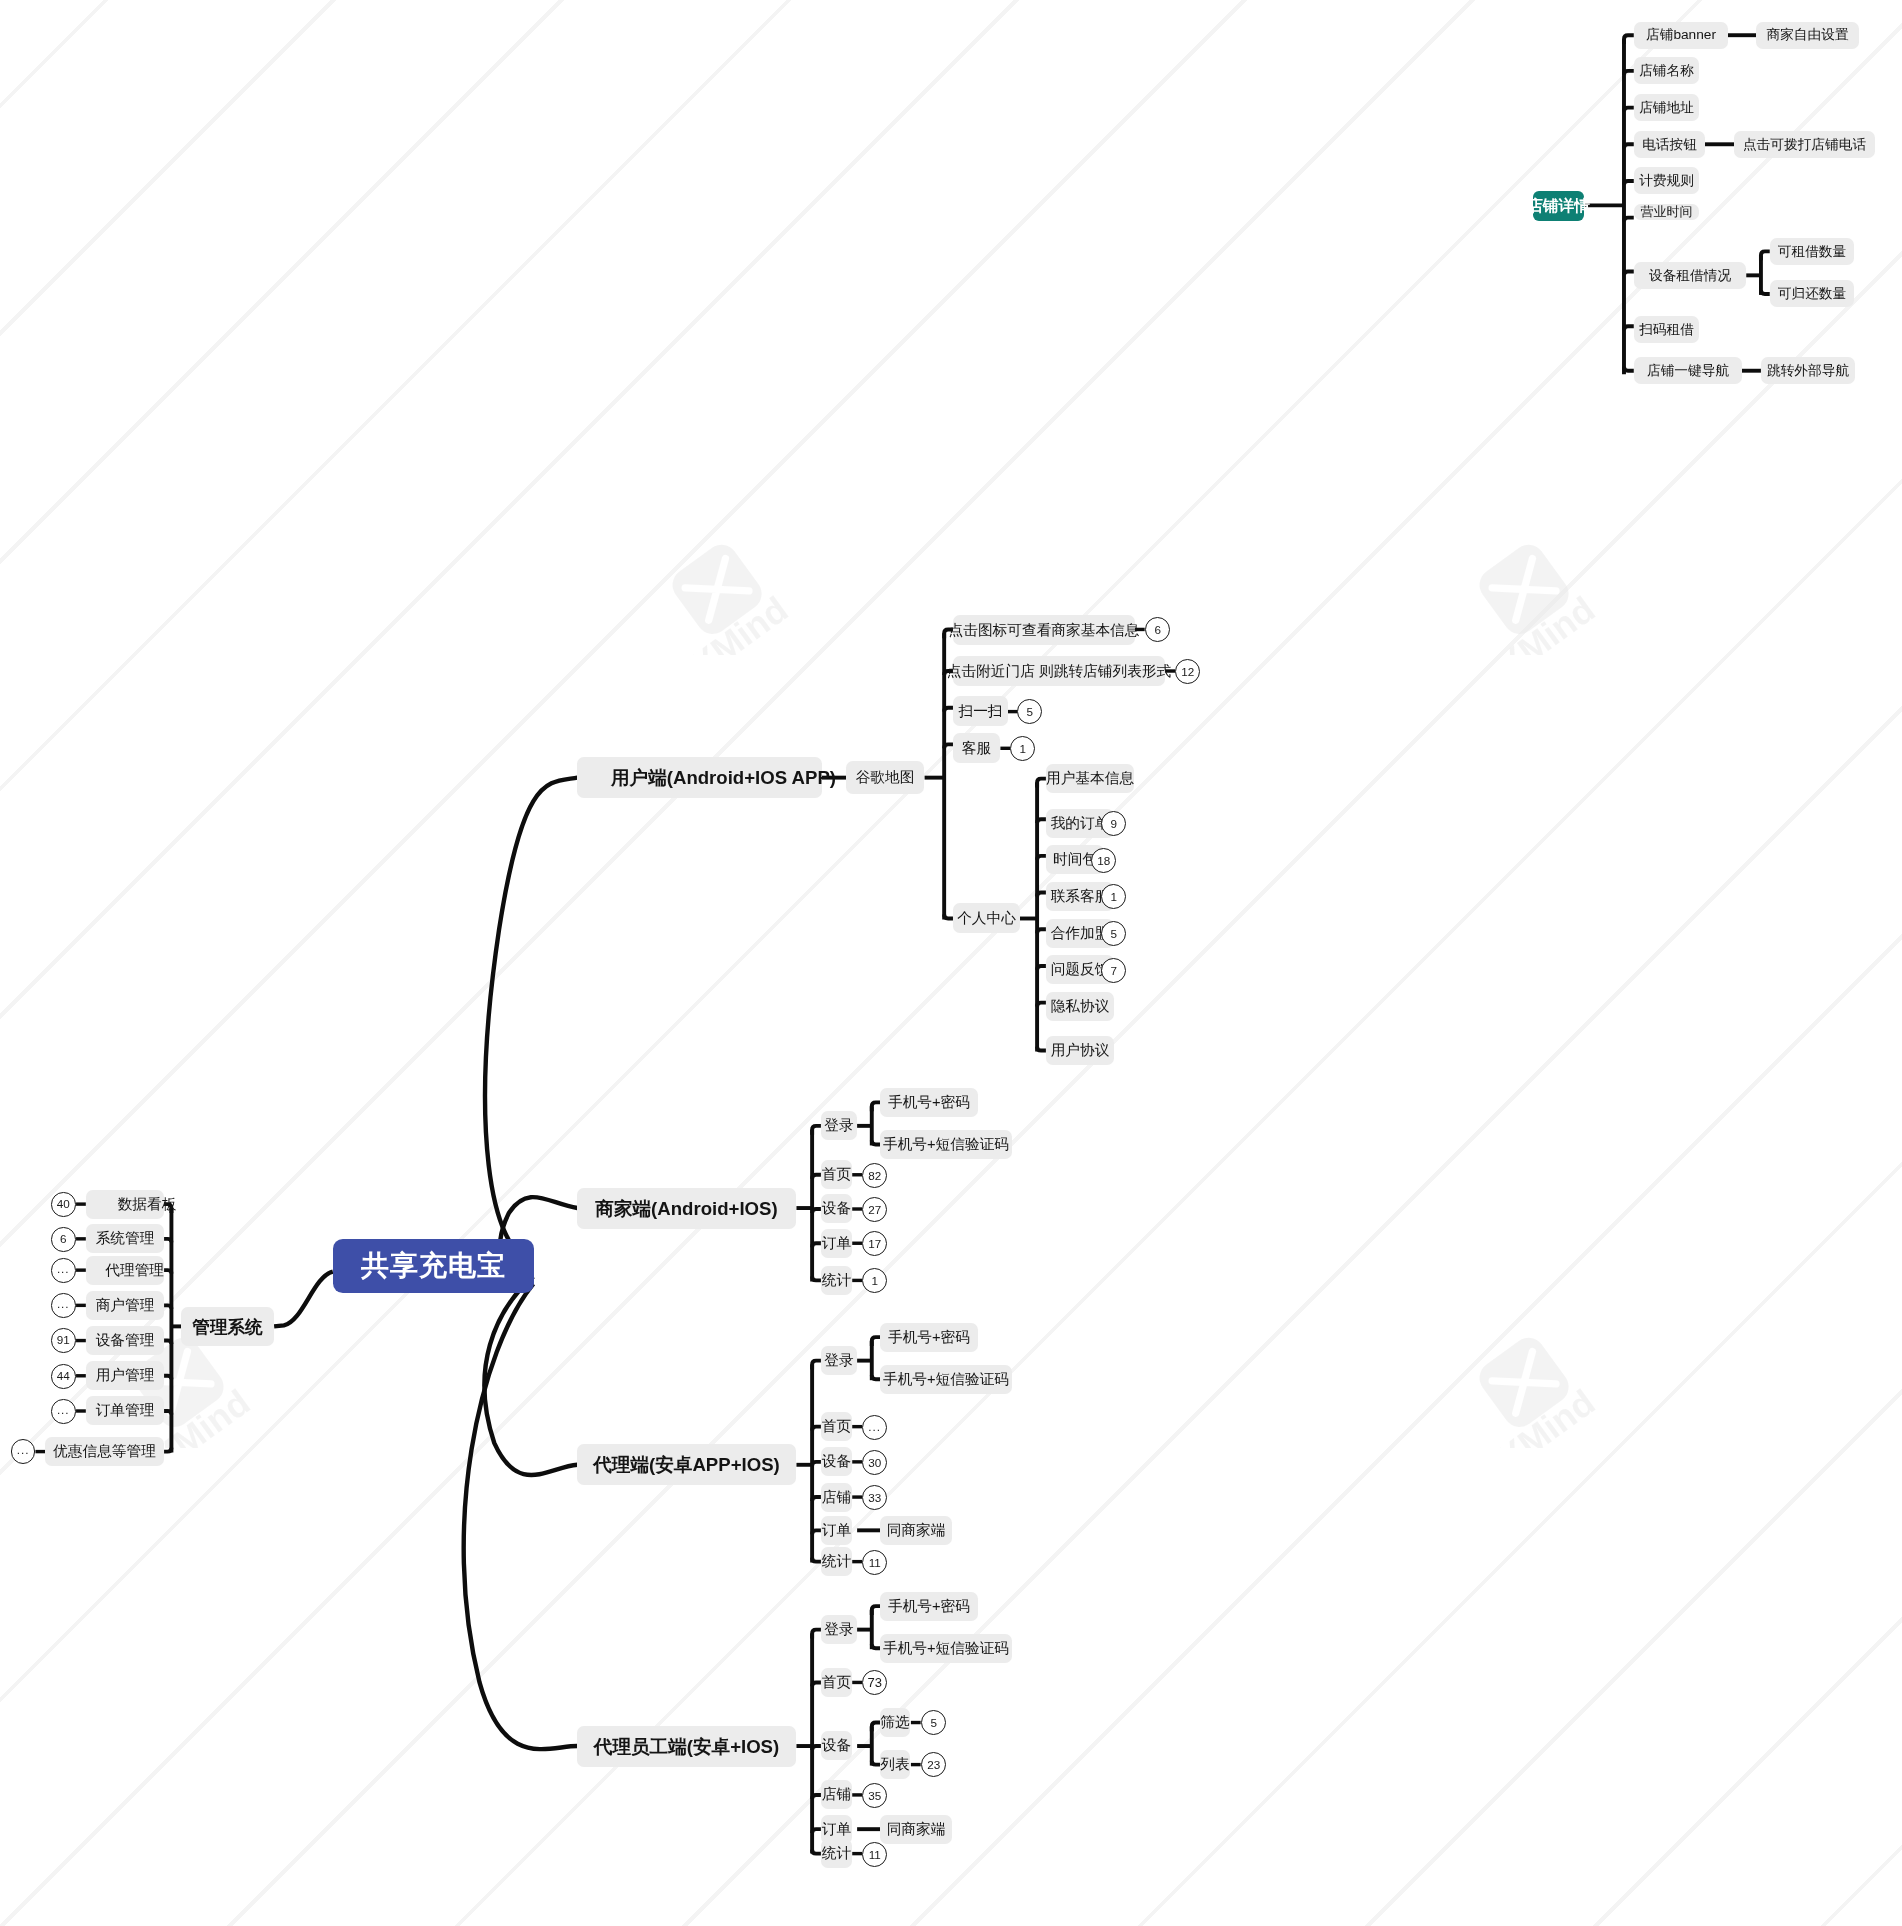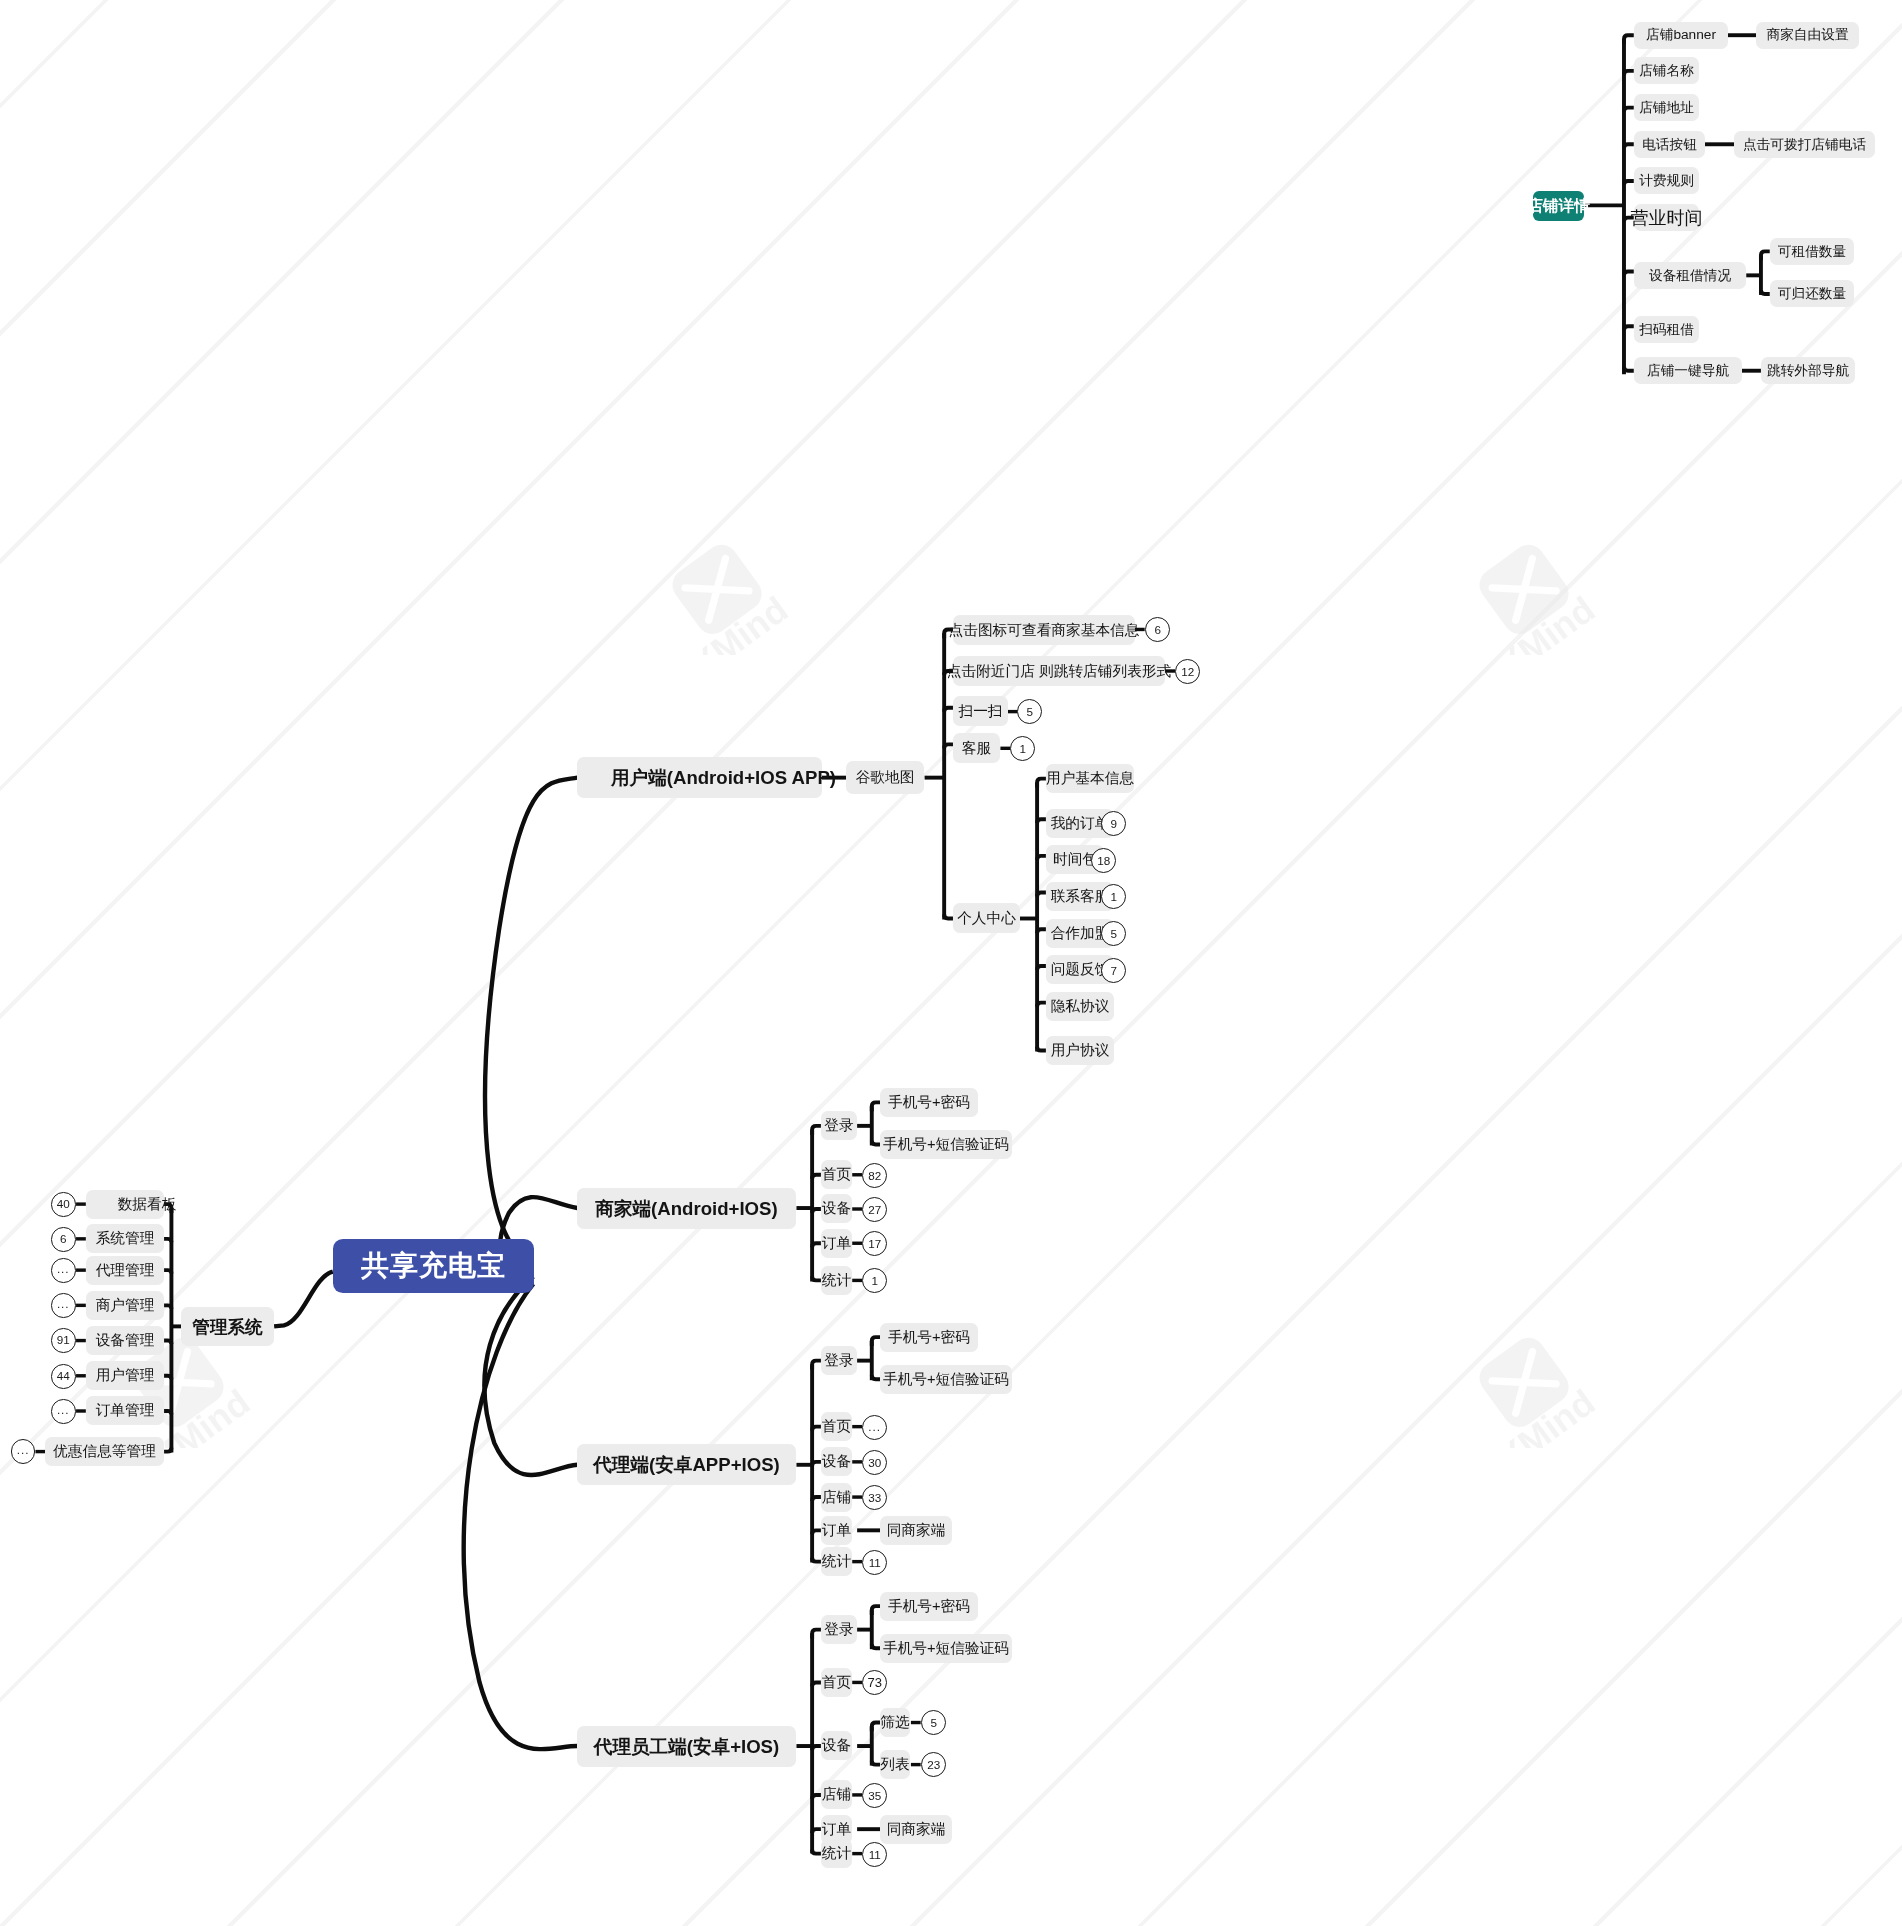--- a/index.html
+++ b/index.html
@@ -265,21 +265,21 @@
   <span>40</span>
   </div>
 
 <div class="node" style="left:86px;top:1224px;width:78px;height:29px;font-size:14.7px;">
   <span>系统管理</span>
   </div>
 <div class="badge" style="left:51px;top:1227px;width:24.5px;height:24.5px;font-size:11.7px;">
   <span>6</span>
   </div>
 
-<div class="node" style="left:86px;top:1256px;width:78px;height:29px;font-size:14.7px;">
+<div class="node" style="left:86px;top:1256px;width:78px;height:29px;font-size:14.7px;justify-content:flex-end;">
   <span>代理管理</span>
   </div>
 <div class="badge" style="left:51px;top:1258px;width:24.5px;height:24.5px;font-size:11.7px;">
   <span class="dots">...</span>
   </div>
 
 <div class="node" style="left:86px;top:1291px;width:78px;height:29px;font-size:14.7px;">
   <span>商户管理</span>
   </div>
 <div class="badge" style="left:51px;top:1293px;width:24.5px;height:24.5px;font-size:11.7px;">
@@ -567,21 +567,21 @@
 <div class="node" style="left:1634px;top:131px;width:71px;height:27px;font-size:13.7px;">
   <span>电话按钮</span>
   </div>
 <div class="node" style="left:1734px;top:131px;width:141px;height:27px;font-size:13.7px;">
   <span>点击可拨打店铺电话</span>
   </div>
 
 <div class="node" style="left:1634px;top:167px;width:65px;height:27px;font-size:13.7px;">
   <span>计费规则</span>
   </div>
-<div class="node" style="left:1634px;top:204px;width:65px;height:27px;font-size:18px;">
+<div class="node" style="left:1634px;top:204px;width:65px;height:16px;font-size:13px;">
   <span>营业时间</span>
   </div>
 
 <div class="node" style="left:1634px;top:262px;width:112px;height:27px;font-size:13.7px;">
   <span>设备租借情况</span>
   </div>
 <div class="node" style="left:1770px;top:238px;width:84px;height:27px;font-size:13.7px;">
   <span>可租借数量</span>
   </div>
 <div class="node" style="left:1770px;top:280px;width:84px;height:27px;font-size:13.7px;">

